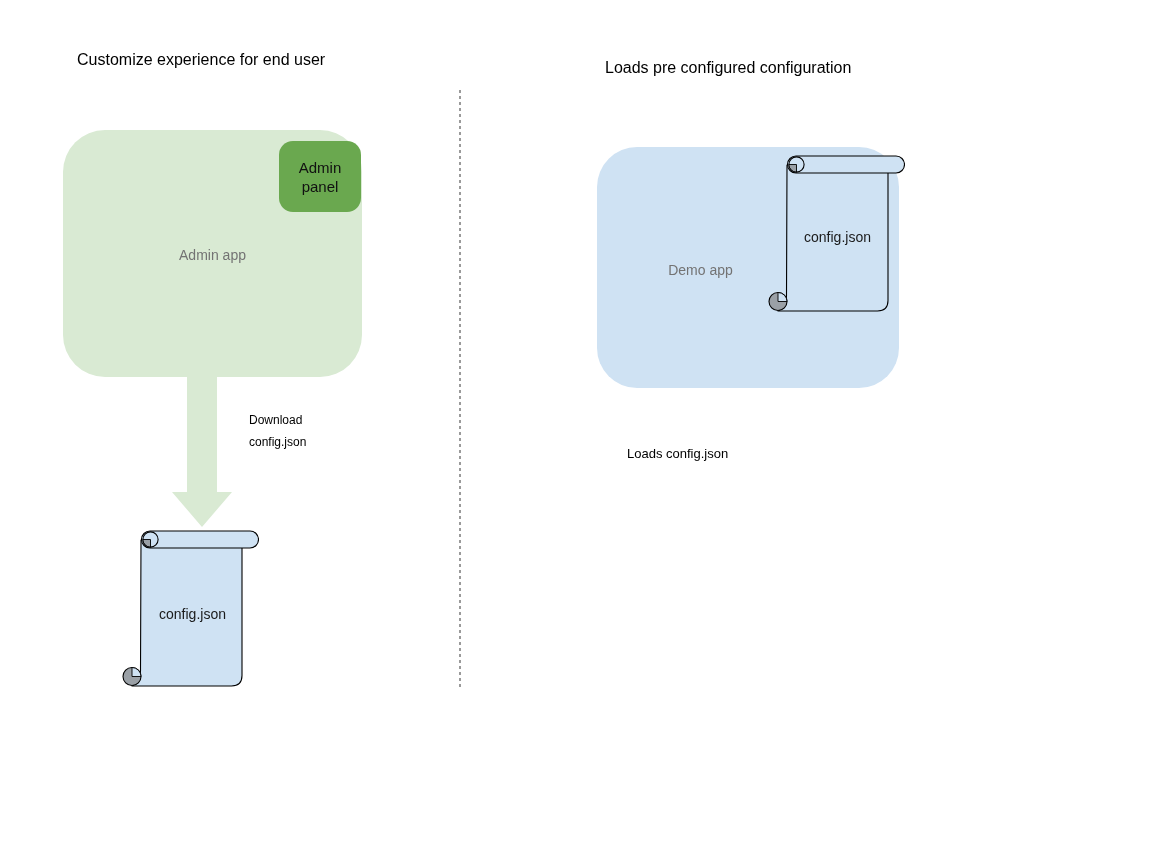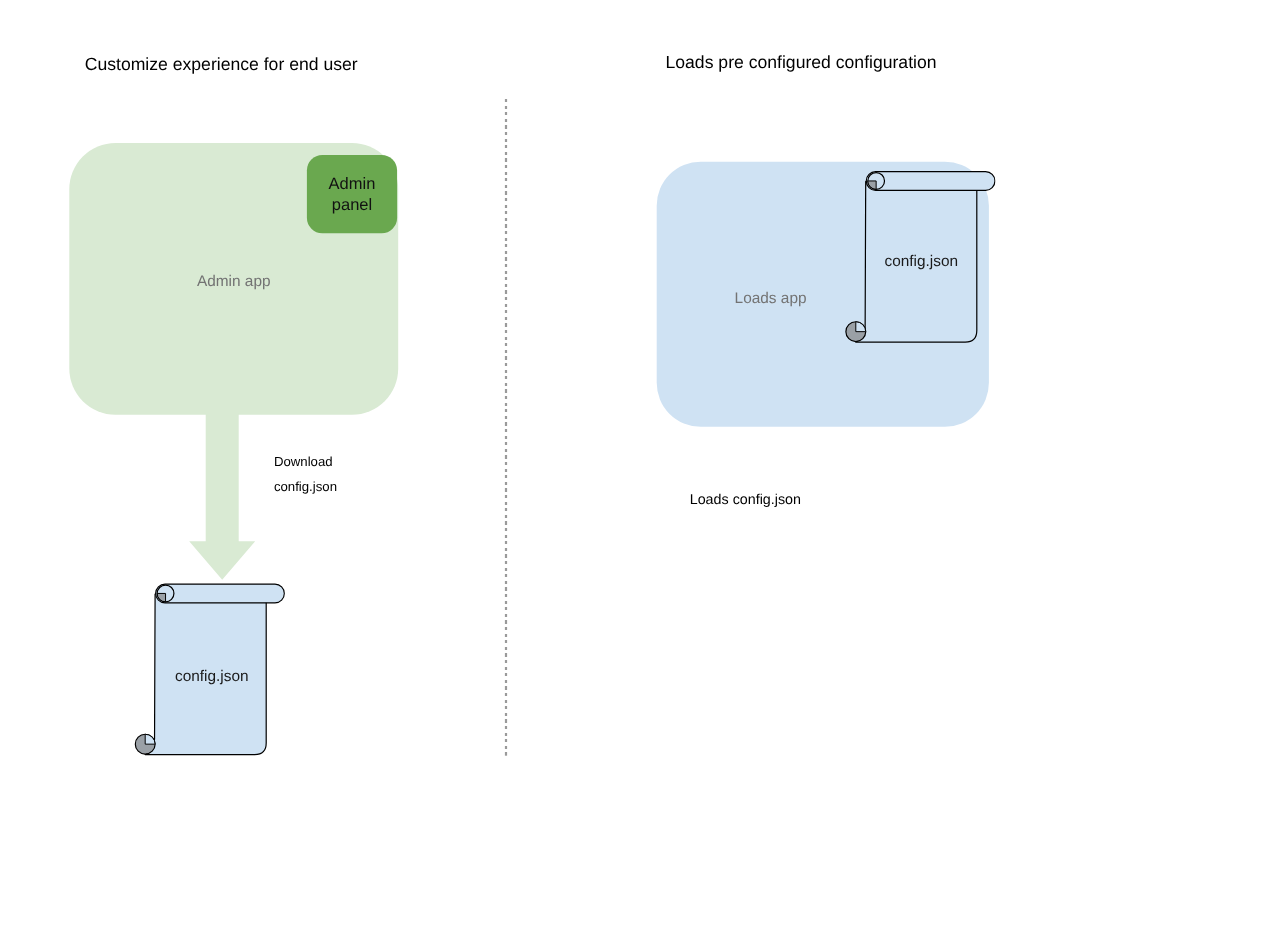--- a/index.html
+++ b/index.html
@@ -93,21 +93,21 @@
   }
   svg { display: block; }
 </style>
 </head>
 <body>
 
 <div id="page">
 
   <div class="abs heading" style="left:77px; top:50px;">Customize experience for end user</div>
 
-  <div class="abs heading" style="left:605px; top:48px;">Loads pre configured configuration</div>
+  <div class="abs heading" style="left:605px; top:58px;">Loads pre configured configuration</div>
 
   <div id="admin-app-box" class="app-box"></div>
 
   <div id="admin-panel-box" class="abs">
     <span>Admin panel</span>
   </div>
 
   <div id="admin-app-label" class="box-label">Admin app</div>
 
   <svg class="abs" style="left:171px; top:376px;" width="62" height="152" viewBox="0 0 62 152">
@@ -125,21 +125,21 @@
     <circle cx="28.5" cy="9.5" r="7.6" fill="#cfe2f3" stroke="#000" stroke-width="1.1"></circle>
     <path d="M28.5 9.5 L20.9 9.5 A7.6 7.6 0 0 0 28.5 17.1 Z" fill="#9aa0a6" stroke="#000" stroke-width="0.9"></path>
   </svg>
 
   <div id="config-label-left" class="file-label">config.json</div>
 
   <div id="divider" class="abs"></div>
 
   <div id="demo-app-box" class="abs"></div>
 
-  <div id="demo-app-label" class="box-label">Loads app</div>
+  <div id="demo-app-label" class="box-label">Demo app</div>
 
   <svg class="abs" style="left:768px; top:155px;" width="137" height="158" viewBox="0 0 137 158">
     <path d="M19 10 H120 V145.5 Q120 156 109.5 156 H10 Q18.5 151.5 18.5 141.5 L19 10 Z" fill="#cfe2f3" stroke="#000" stroke-width="1.1" stroke-linejoin="round"></path>
     <circle cx="10" cy="146.5" r="9" fill="#9aa0a6" stroke="#000" stroke-width="1.1"></circle>
     <path d="M10 146.5 L10 137.5 A9 9 0 0 1 19 146.5 Z" fill="#cfe2f3" stroke="#000" stroke-width="0.9"></path>
     <rect x="19.5" y="1" width="117" height="17" rx="8.5" fill="#cfe2f3" stroke="#000" stroke-width="1.1"></rect>
     <circle cx="28.5" cy="9.5" r="7.6" fill="#cfe2f3" stroke="#000" stroke-width="1.1"></circle>
     <path d="M28.5 9.5 L20.9 9.5 A7.6 7.6 0 0 0 28.5 17.1 Z" fill="#9aa0a6" stroke="#000" stroke-width="0.9"></path>
   </svg>
 

